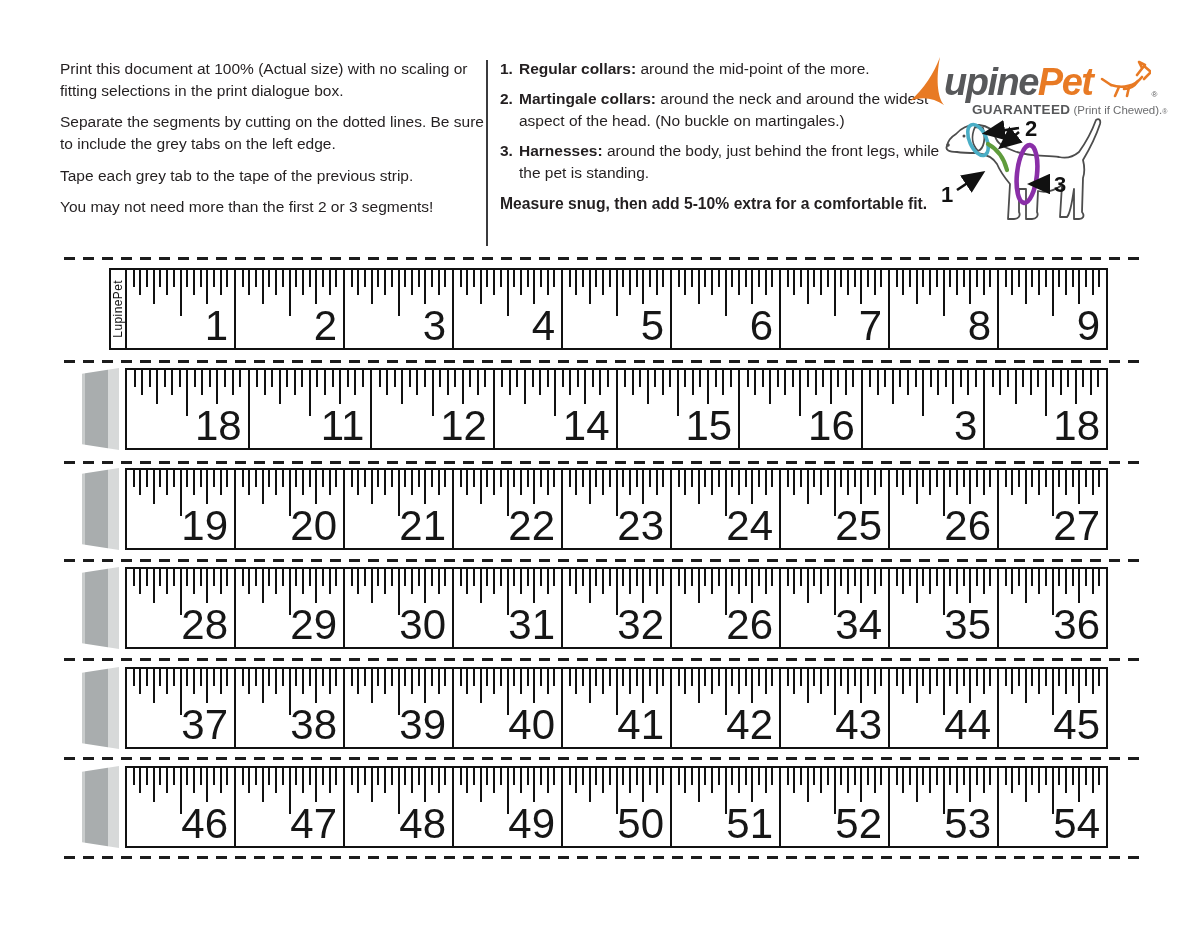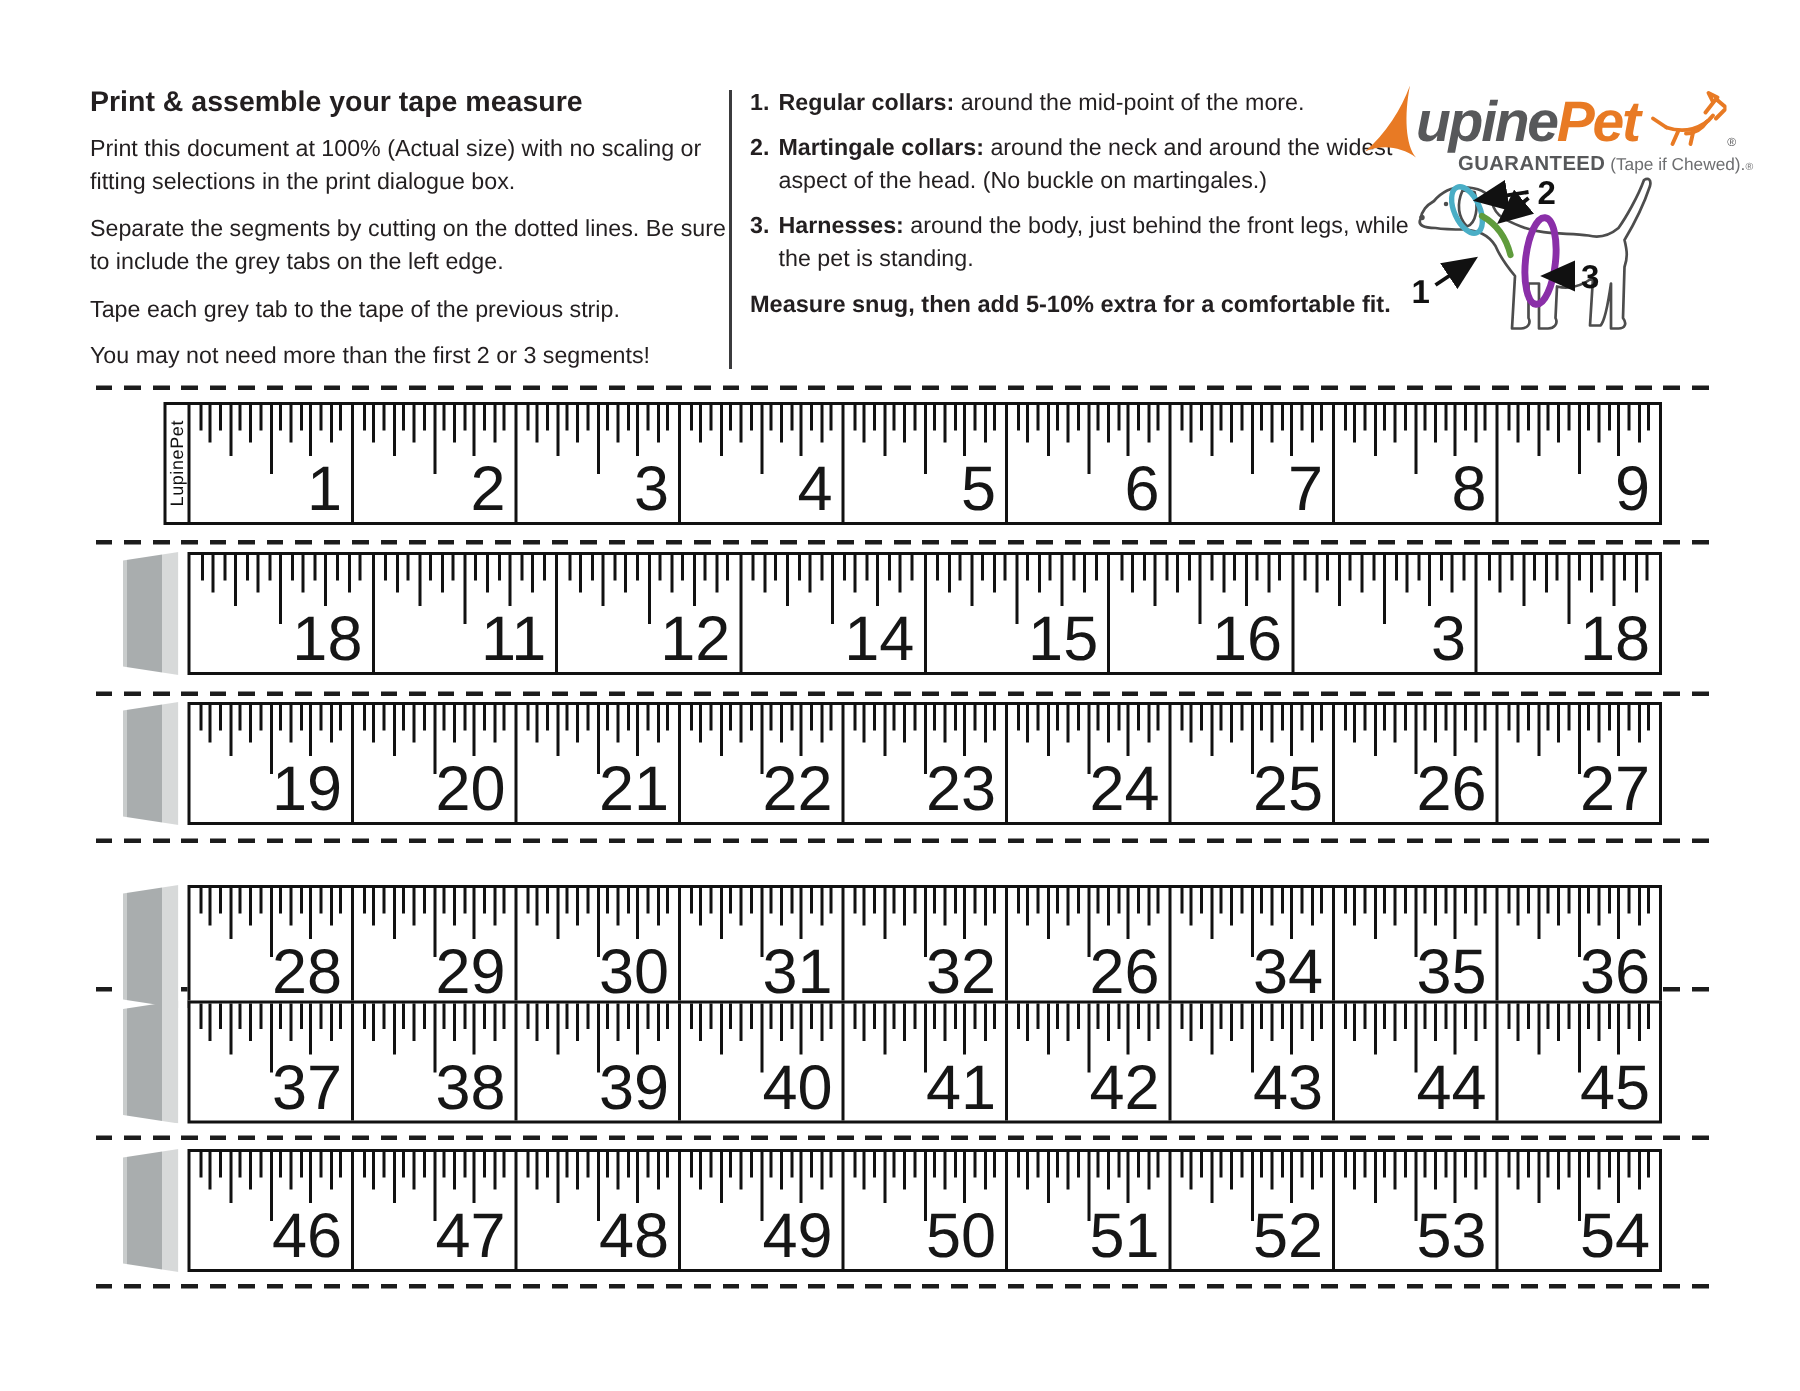--- a/index.html
+++ b/index.html
@@ -57,21 +57,20 @@
   .ticks i.t4{height:34px;}
   .ticks i.t8{height:46px;}
   .inch-num{position:absolute;right:6px;bottom:1px;font-size:42px;line-height:1;color:#161616;}
 </style>
 </head>
 <body>
 
 <div class="page">
 
   <div class="col-left">
-    <h1>Print &amp; assemble your tape measure</h1>
     <p>Print this document at 100% (Actual size) with no scaling or fitting selections in the print dialogue box.</p>
     <p>Separate the segments by cutting on the dotted lines. Be sure to include the grey tabs on the left edge.</p>
     <p>Tape each grey tab to the tape of the previous strip.</p>
     <p>You may not need more than the first 2 or 3 segments!</p>
   </div>
 
   <div class="divider"></div>
 
   <div class="col-right">
     <div class="mitem">
@@ -103,21 +102,21 @@
           <path d="M45,18 C38,27 26,30 14,26"></path>
           <path d="M14,26 L5,20"></path>
           <path d="M22,28 L18,37"></path>
           <path d="M32,28 L30,37"></path>
           <path d="M41,22 C37,28 32,30 27,30"></path>
         </g>
       </svg>
       <span class="lg-reg">®</span>
     </div>
     <div class="logo-sub">
-      <span class="lg-guar">GUARANTEED</span><span class="lg-tag"> (Tape if Chewed).</span><span class="lg-tagreg">®</span>
+      <span class="lg-guar">GUARANTEED</span><span class="lg-tag"> (Print if Chewed).</span><span class="lg-tagreg">®</span>
     </div>
   </div>
 
   <svg class="dog-diagram" width="196" height="140" viewBox="0 0 196 140">
     <defs>
       <marker id="ah" markerWidth="9" markerHeight="8" refX="7" refY="4" orient="auto">
         <path d="M0,0 L9,4 L0,8 Z" fill="#111"></path>
       </marker>
     </defs>
     <g stroke="#4d4d4d" stroke-width="1.8" fill="#ffffff" stroke-linejoin="round" stroke-linecap="round">
@@ -693,21 +692,21 @@
               <i class="t1" style="left: 68.75%;"></i>
               <i class="t4" style="left: 75%;"></i>
               <i class="t1" style="left: 81.25%;"></i>
               <i class="t2" style="left: 87.5%;"></i>
               <i class="t1" style="left: 93.75%;"></i>
             </div>
             <span class="inch-num">27</span>
           </div>
         </div>
       </div>
-      <div class="strip-row" style="top: 590px;">
+      <div class="strip-row" style="top: 567px;">
         <div class="tab"></div>
         <div class="ruler-box">
           <div class="inch-cell">
             <div class="ticks">
               <i class="t1" style="left: 6.25%;"></i>
               <i class="t2" style="left: 12.5%;"></i>
               <i class="t1" style="left: 18.75%;"></i>
               <i class="t4" style="left: 25%;"></i>
               <i class="t1" style="left: 31.25%;"></i>
               <i class="t2" style="left: 37.5%;"></i>

